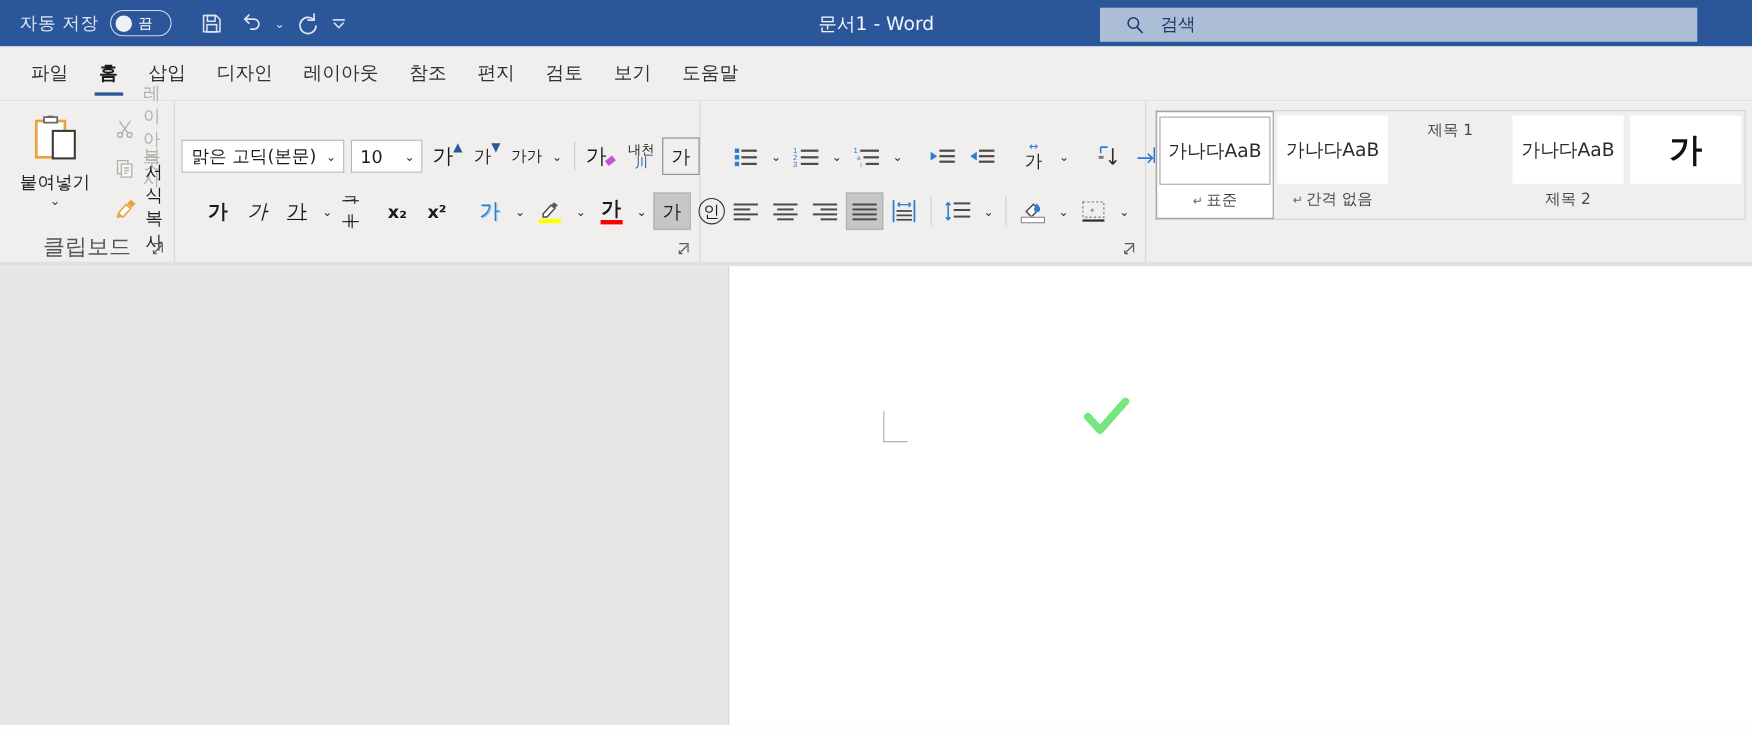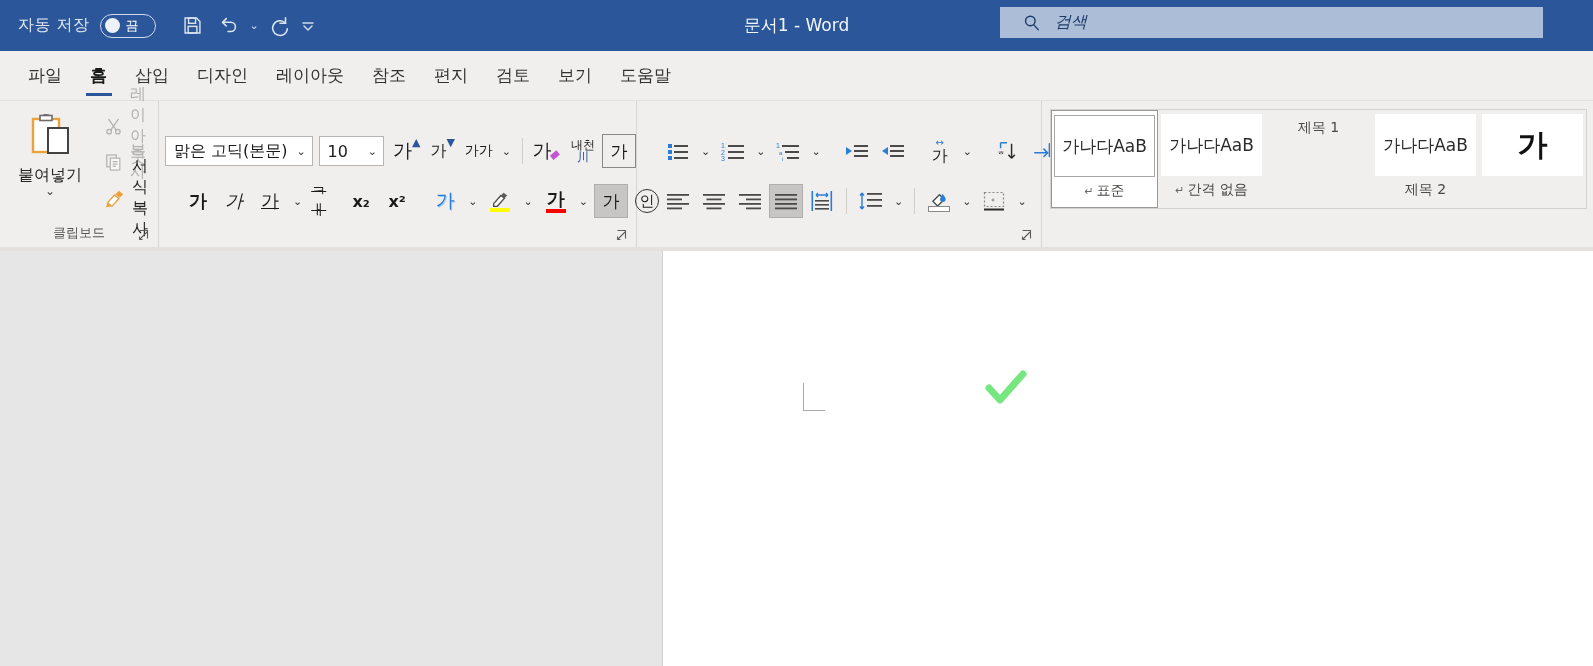--- a/index.html
+++ b/index.html
@@ -7,21 +7,21 @@
     margin: 0; padding: 0;
     width: 1593px; height: 666px;
     overflow: hidden;
     font-family: "DejaVu Sans", "Liberation Sans", sans-serif;
     background: #ffffff;
   }
 
   
   .titlebar {
     position: relative;
-    height: 51px;
+    height: 42px;
     background: #2B579A;
     display: flex;
     align-items: center;
     color: #ffffff;
   }
   .autosave-wrap {
     display: flex; align-items: center;
     margin-left: 18px; gap: 10px;
   }
   .autosave-label {
@@ -60,21 +60,21 @@
     pointer-events: none;
   }
   .searchbox {
     position: absolute;
     left: 1000px; top: 7px;
     width: 543px; height: 31px;
     background: #ACBDD8;
     display: flex; align-items: center;
     padding-left: 22px; gap: 14px;
   }
-  .search-ph { font-size: 16px; color: #1c3a66; font-style: italic; }
+  .search-ph { font-size: 16px; color: #1c3a66; }
 
   
   .tabrow {
     height: 50px;
     background: #F0EFEE;
     display: flex; align-items: center;
     padding-left: 14px;
     border-bottom: 1px solid #e2e0de;
   }
   .tab {
@@ -105,21 +105,21 @@
   .group {
     position: relative;
     display: flex; flex-direction: column;
     padding-top: 4px;
     border-right: 1px solid #d8d6d3;
   }
   .group-body { flex: 1; display: flex; }
   .group-label {
     height: 28px;
     display: flex; align-items: center; justify-content: center;
-    font-size: 13px; color: #58565" ;
+    font-size: 20px; color: #58565" ;
     color: #59575 4;
     color: #575553;
     position: relative;
   }
   .dlg-launcher {
     position: absolute; right: 8px; bottom: 6px;
     width: 12px; height: 12px;
     font-size: 12px; color: #5d5b58; line-height: 1;
   }
 

